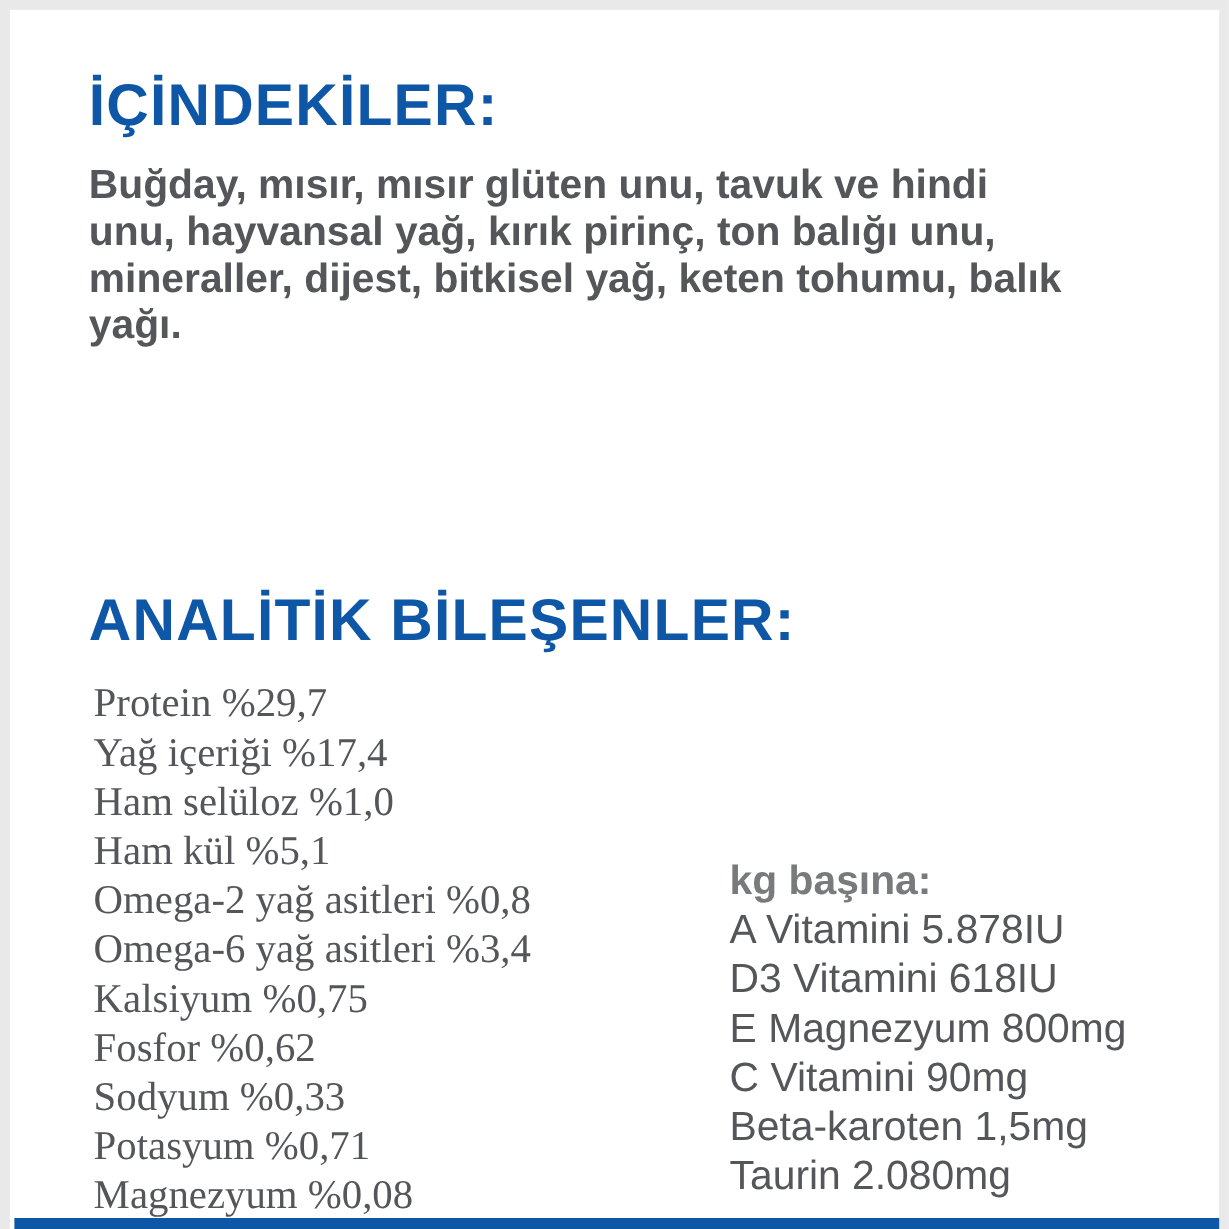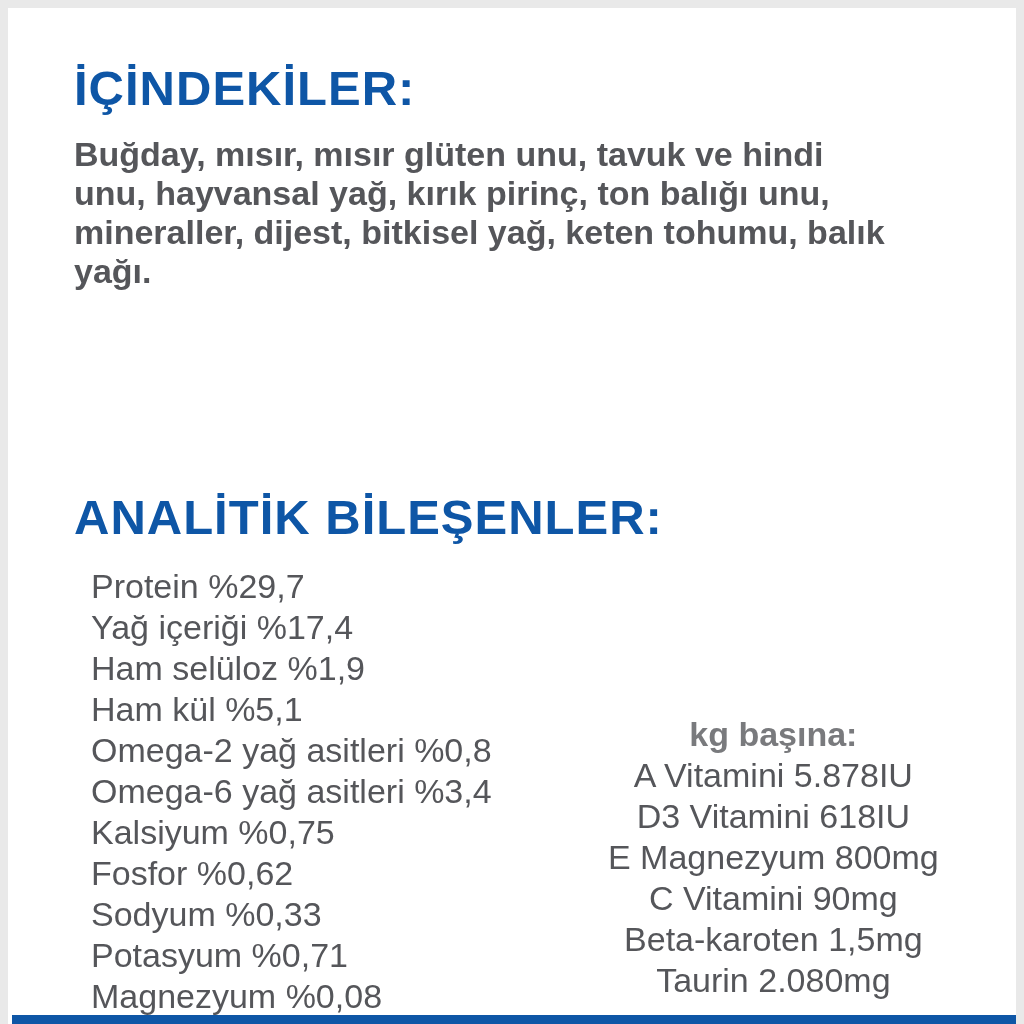--- a/index.html
+++ b/index.html
@@ -42,22 +42,22 @@
     font-weight: 700;
   }
   .list {
     position: absolute;
     color: var(--body-gray);
     font-size: 34px;
     line-height: 37px;
     font-weight: 400;
     white-space: nowrap;
   }
-  #left-list  { left: 75px;  top: 552px; }
-  #right-list { left: 592px; top: 700px; text-align: center; }
+  #left-list  { left: 62px;  top: 552px; font-family: Liberation Serif, serif; }
+  #right-list { left: 592px; top: 700px; }
   .kg-header {
     font-weight: 700;
     color: var(--kg-header-gray);
   }
   .bottom-bar {
     position: absolute;
     left: 0;
     top: 1003px;
     width: 1024px;
     height: 21px;
@@ -71,21 +71,21 @@
 
   <div class="heading" id="heading-ingredients">İÇİNDEKİLER:</div>
 
   <div class="body-text">Buğday, mısır, mısır glüten unu, tavuk ve hindi unu, hayvansal yağ, kırık pirinç, ton balığı unu, mineraller, dijest, bitkisel yağ, keten tohumu, balık yağı.</div>
 
   <div class="heading" id="heading-analytical">ANALİTİK BİLEŞENLER:</div>
 
   <div class="list" id="left-list">
     <div class="row">Protein %29,7</div>
     <div class="row">Yağ içeriği %17,4</div>
-    <div class="row">Ham selüloz %1,9</div>
+    <div class="row">Ham selüloz %1,0</div>
     <div class="row">Ham kül %5,1</div>
     <div class="row">Omega-2 yağ asitleri %0,8</div>
     <div class="row">Omega-6 yağ asitleri %3,4</div>
     <div class="row">Kalsiyum %0,75</div>
     <div class="row">Fosfor %0,62</div>
     <div class="row">Sodyum %0,33</div>
     <div class="row">Potasyum %0,71</div>
     <div class="row">Magnezyum %0,08</div>
   </div>
 

